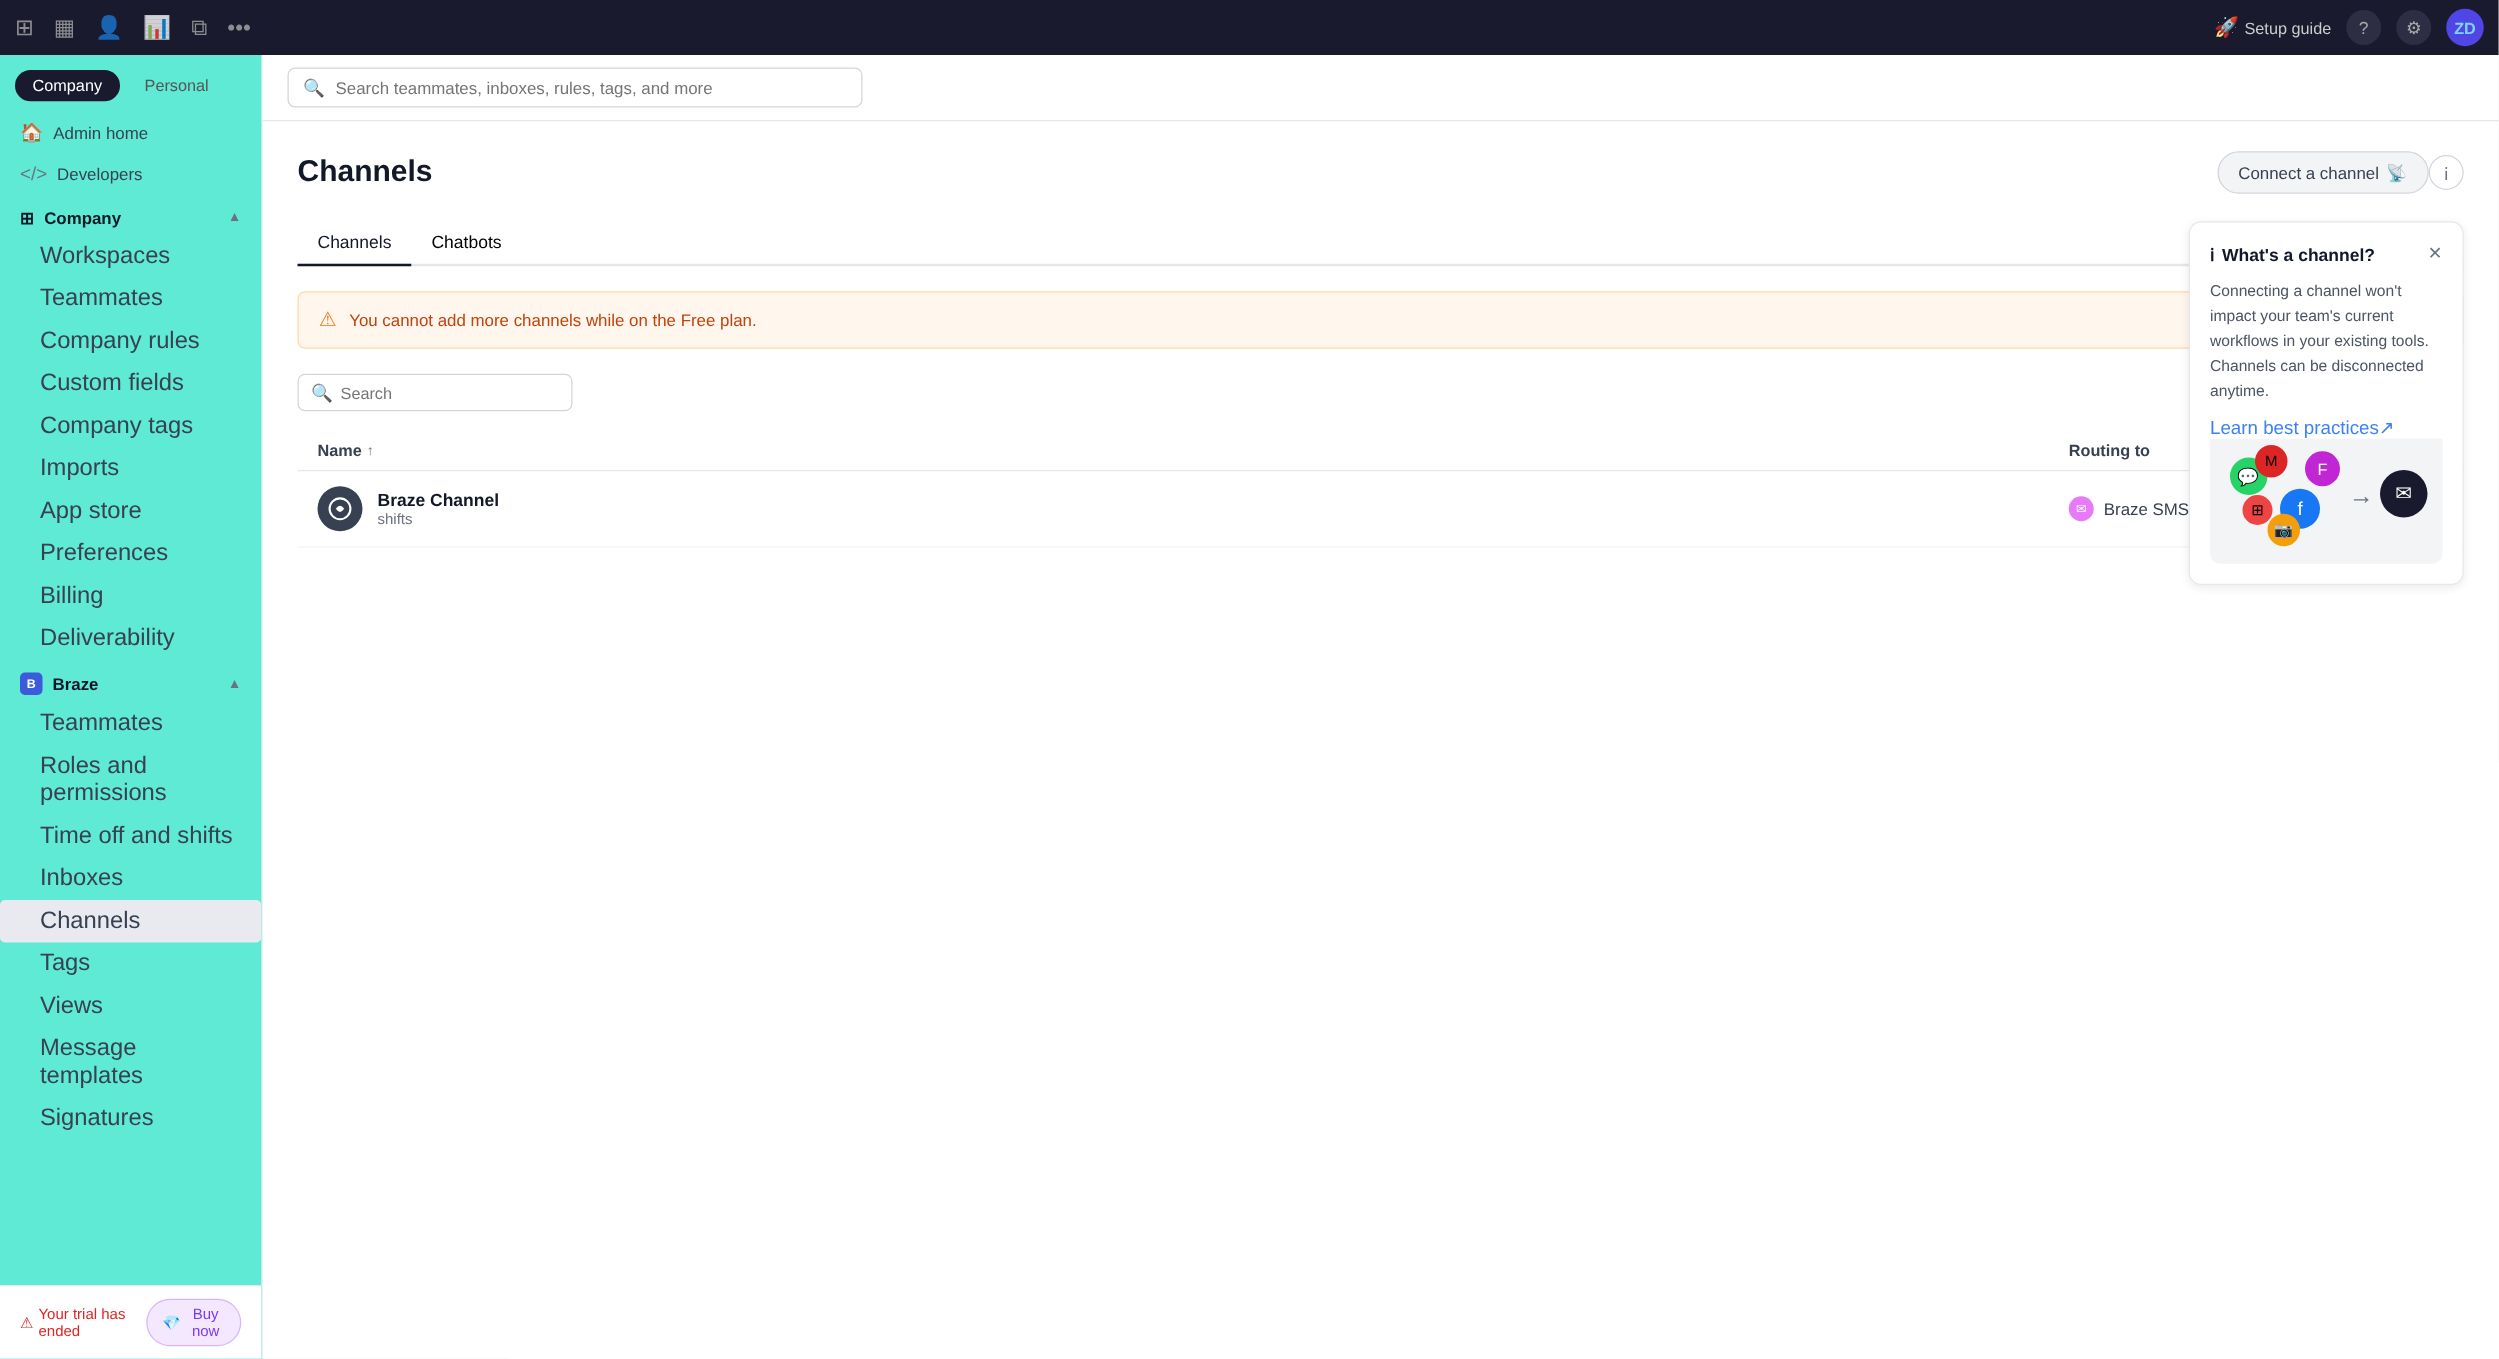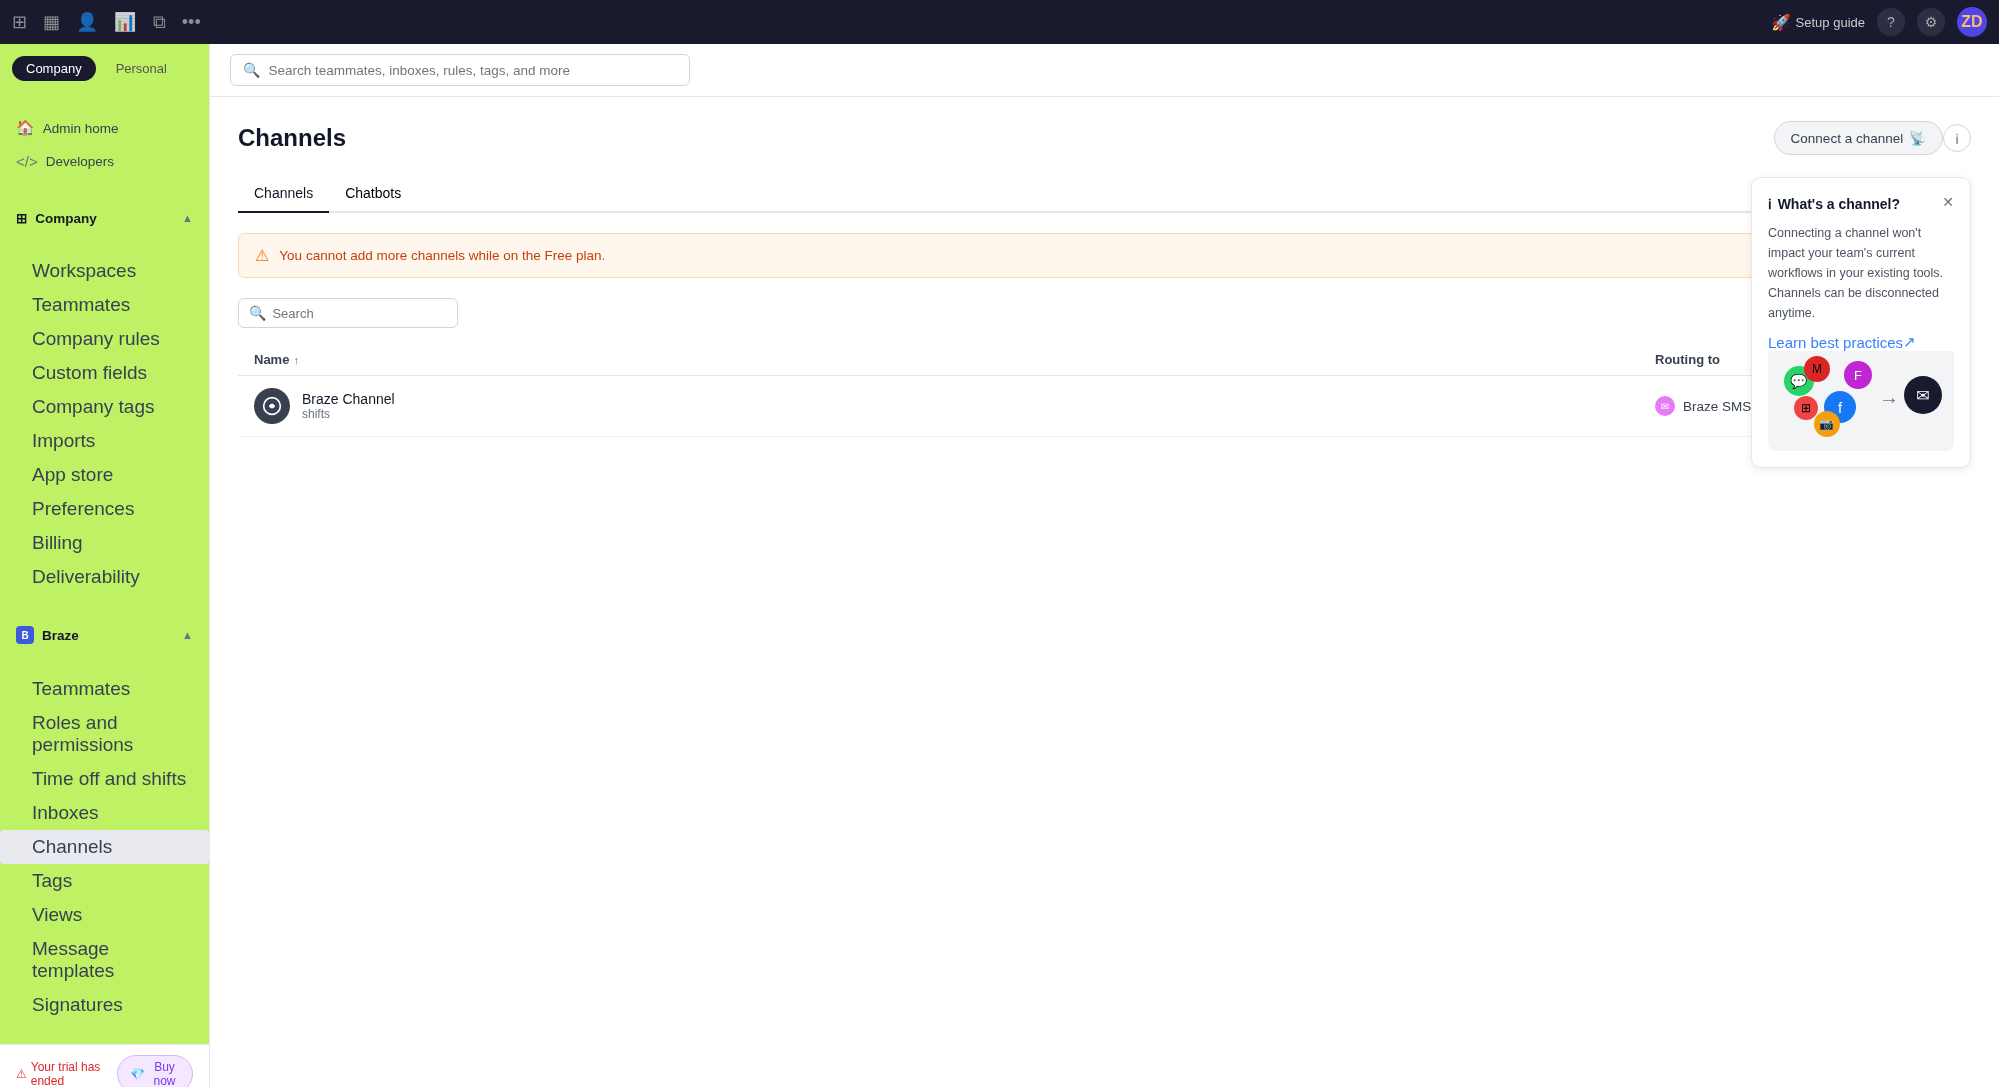--- a/index.html
+++ b/index.html
@@ -14,35 +14,34 @@
       padding: 0 12px;
       justify-content: space-between;
       flex-shrink: 0;
     }
     .top-nav-left { display: flex; align-items: center; gap: 16px; }
     .top-nav-icon { color: #aaa; font-size: 18px; cursor: pointer; opacity: 0.8; }
     .top-nav-right { display: flex; align-items: center; gap: 12px; }
     .setup-guide { color: #ccc; font-size: 13px; display: flex; align-items: center; gap: 4px; cursor: pointer; }
     .setup-guide-icon { color: #a78bfa; font-size: 16px; }
     .nav-icon-btn { width: 28px; height: 28px; border-radius: 50%; border: none; background: #2d2d44; color: #aaa; display: flex; align-items: center; justify-content: center; cursor: pointer; font-size: 14px; }
-    .avatar { width: 30px; height: 30px; border-radius: 50%; background: #4f46e5; color: #fdba74; display: flex; align-items: center; justify-content: center; font-size: 16px; font-weight: bold; cursor: pointer; }
+    .avatar { width: 30px; height: 30px; border-radius: 50%; background: #4f46e5; color: #7dd3fc; display: flex; align-items: center; justify-content: center; font-size: 13px; font-weight: bold; cursor: pointer; }
 
     
     .main-layout { display: flex; flex: 1; overflow: hidden; }
 
     
     .sidebar {
       width: 210px;
-      background: #bef264;
+      background: #5eead4;
       border-right: 1px solid #e5e7eb;
       display: flex;
       flex-direction: column;
       overflow-y: auto;
       flex-shrink: 0;
-      gap: 22px;
     }
     .sidebar-tabs { display: flex; padding: 12px 12px 8px; gap: 6px; }
     .sidebar-tab {
       padding: 5px 14px;
       border-radius: 20px;
       font-size: 13px;
       cursor: pointer;
       border: none;
       font-weight: 500;
     }
@@ -216,21 +215,21 @@
     .table-row { display: flex; align-items: center; padding: 12px 16px; border-bottom: 1px solid #f3f4f6; }
     .channel-icon {
       width: 36px; height: 36px;
       border-radius: 50%;
       background: #374151;
       display: flex; align-items: center; justify-content: center;
       margin-right: 12px;
       color: white; font-size: 16px;
     }
     .channel-info { flex: 1; }
-    .channel-name { font-size: 14px; font-weight: 400; color: #111827; }
+    .channel-name { font-size: 14px; font-weight: 700; color: #111827; }
     .channel-type { font-size: 12px; color: #6b7280; }
     .routing-cell { width: 300px; display: flex; align-items: center; gap: 8px; }
     .routing-icon { width: 20px; height: 20px; border-radius: 50%; background: #e879f9; display: flex; align-items: center; justify-content: center; font-size: 11px; }
     .routing-name { font-size: 13.5px; color: #374151; }
 
     
     .info-panel {
       position: absolute;
       right: 28px;
       top: 80px;

